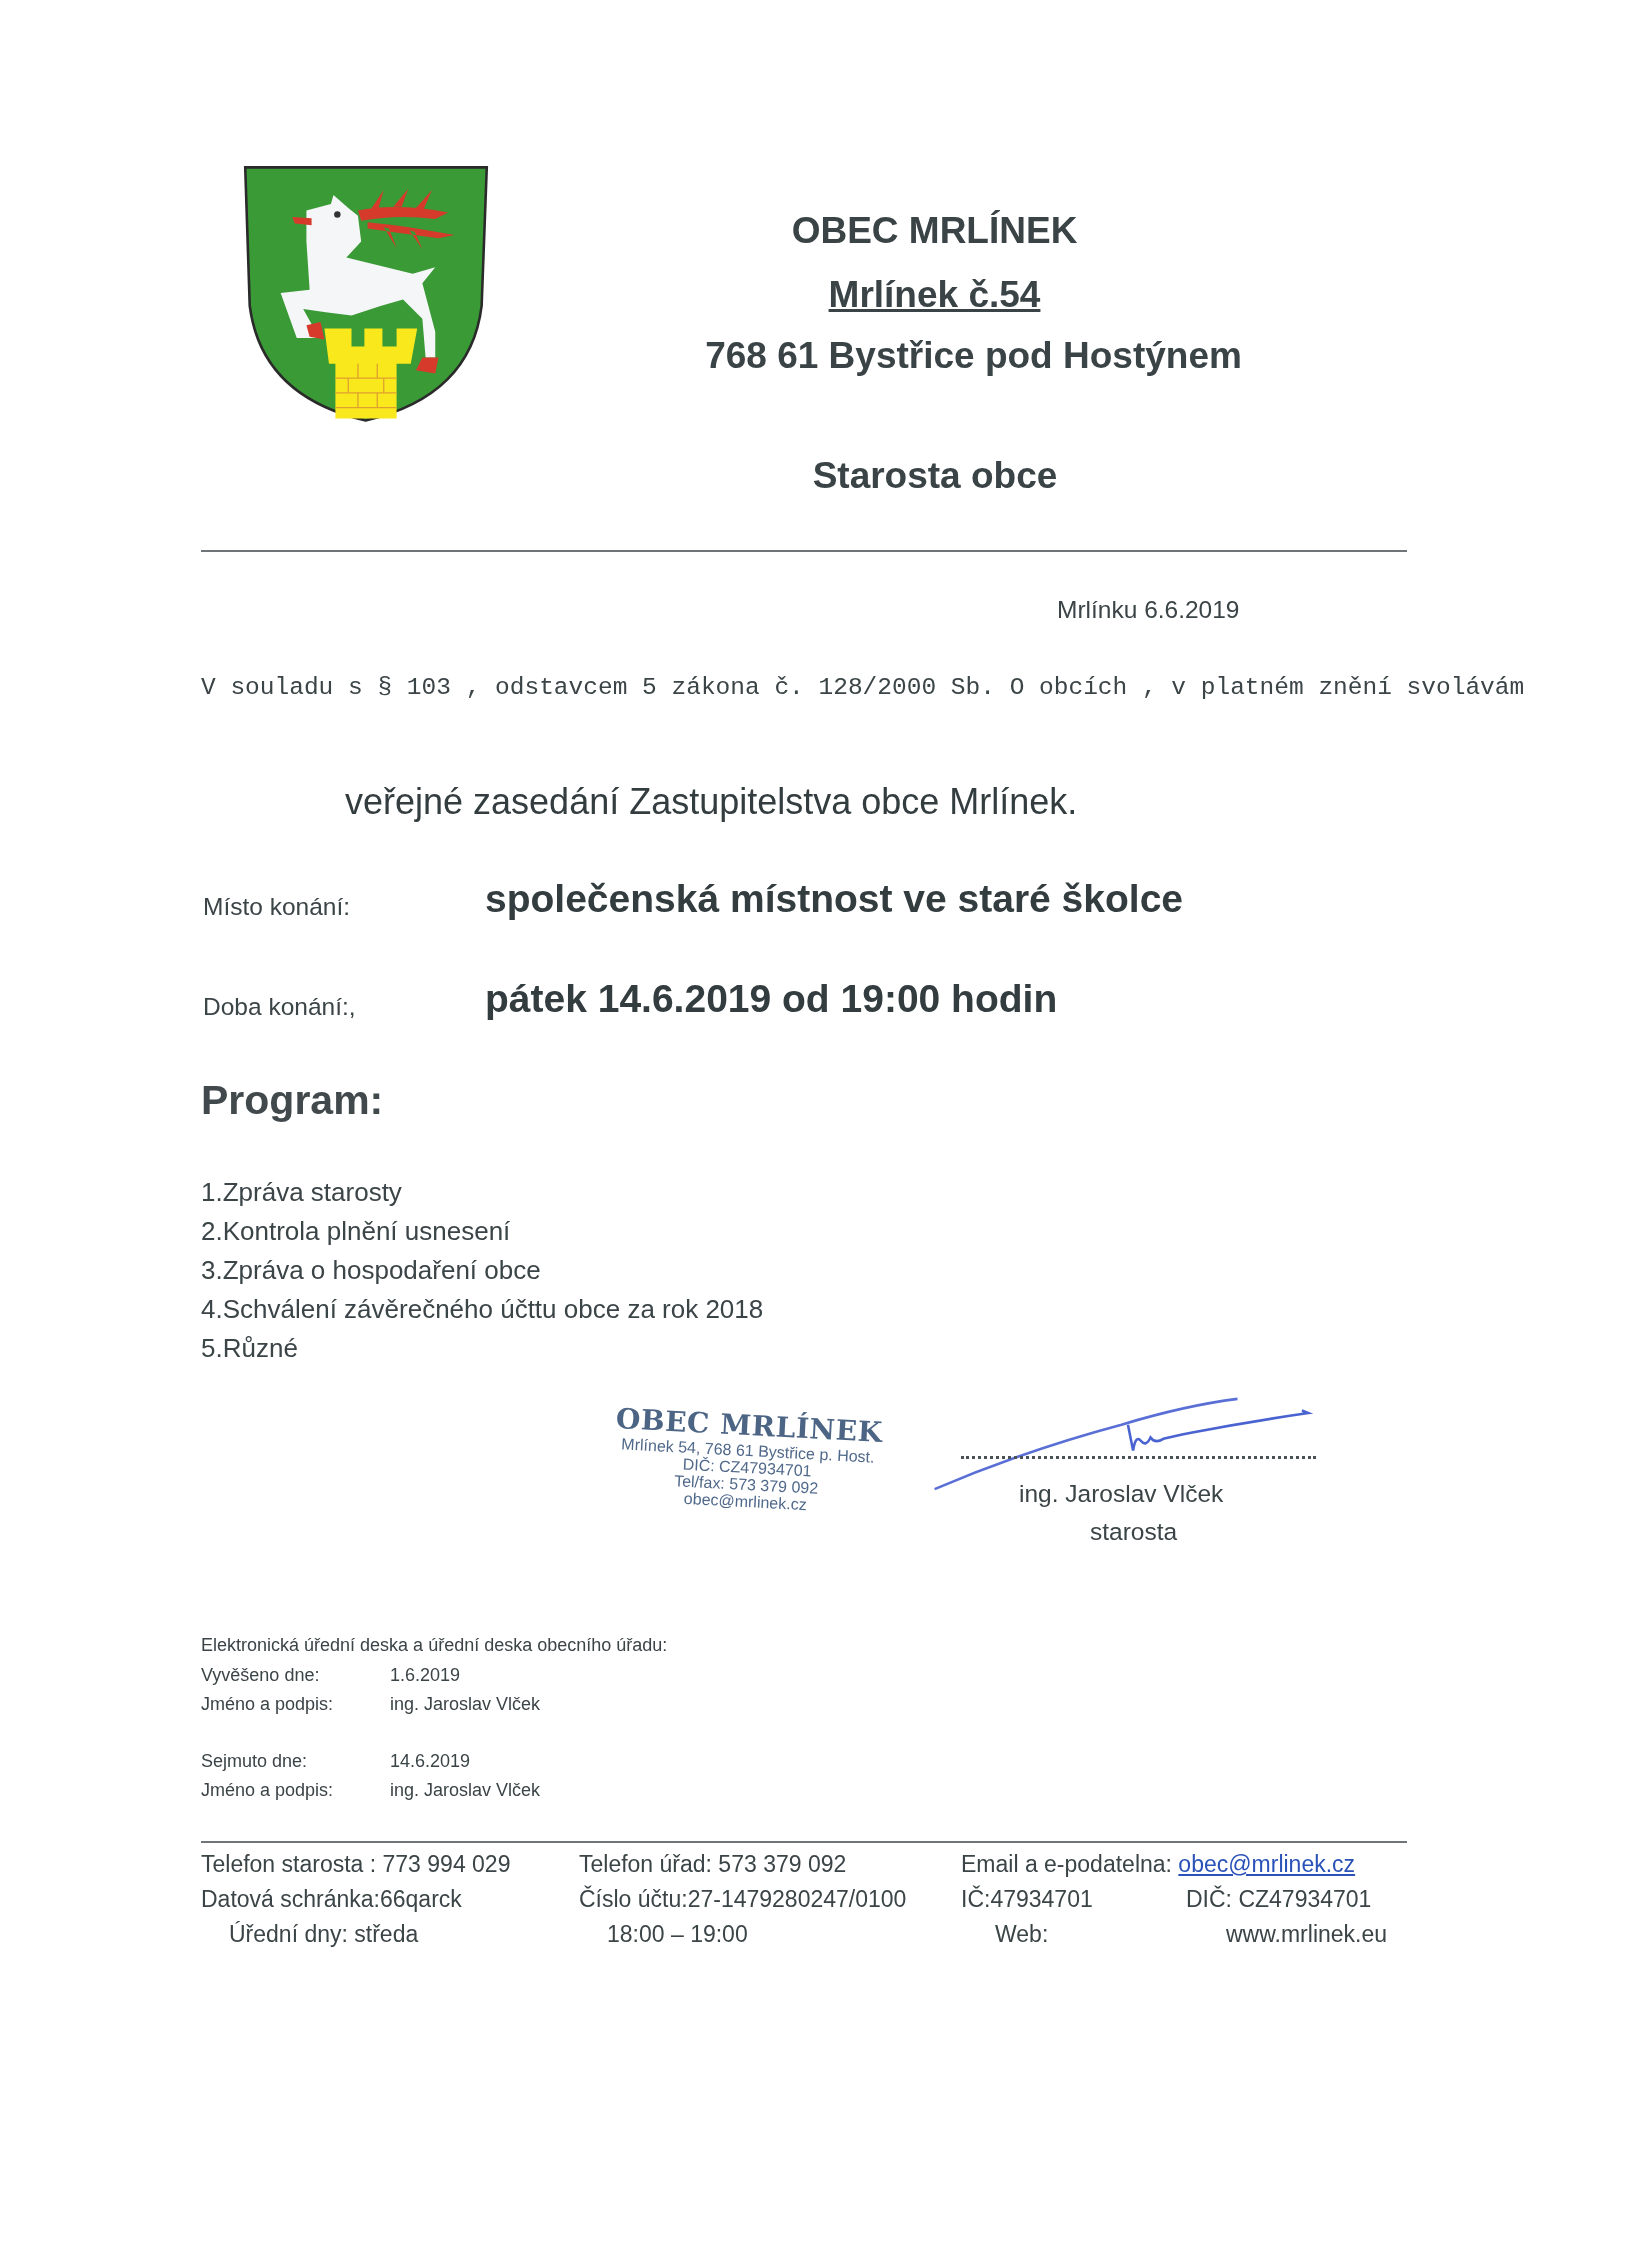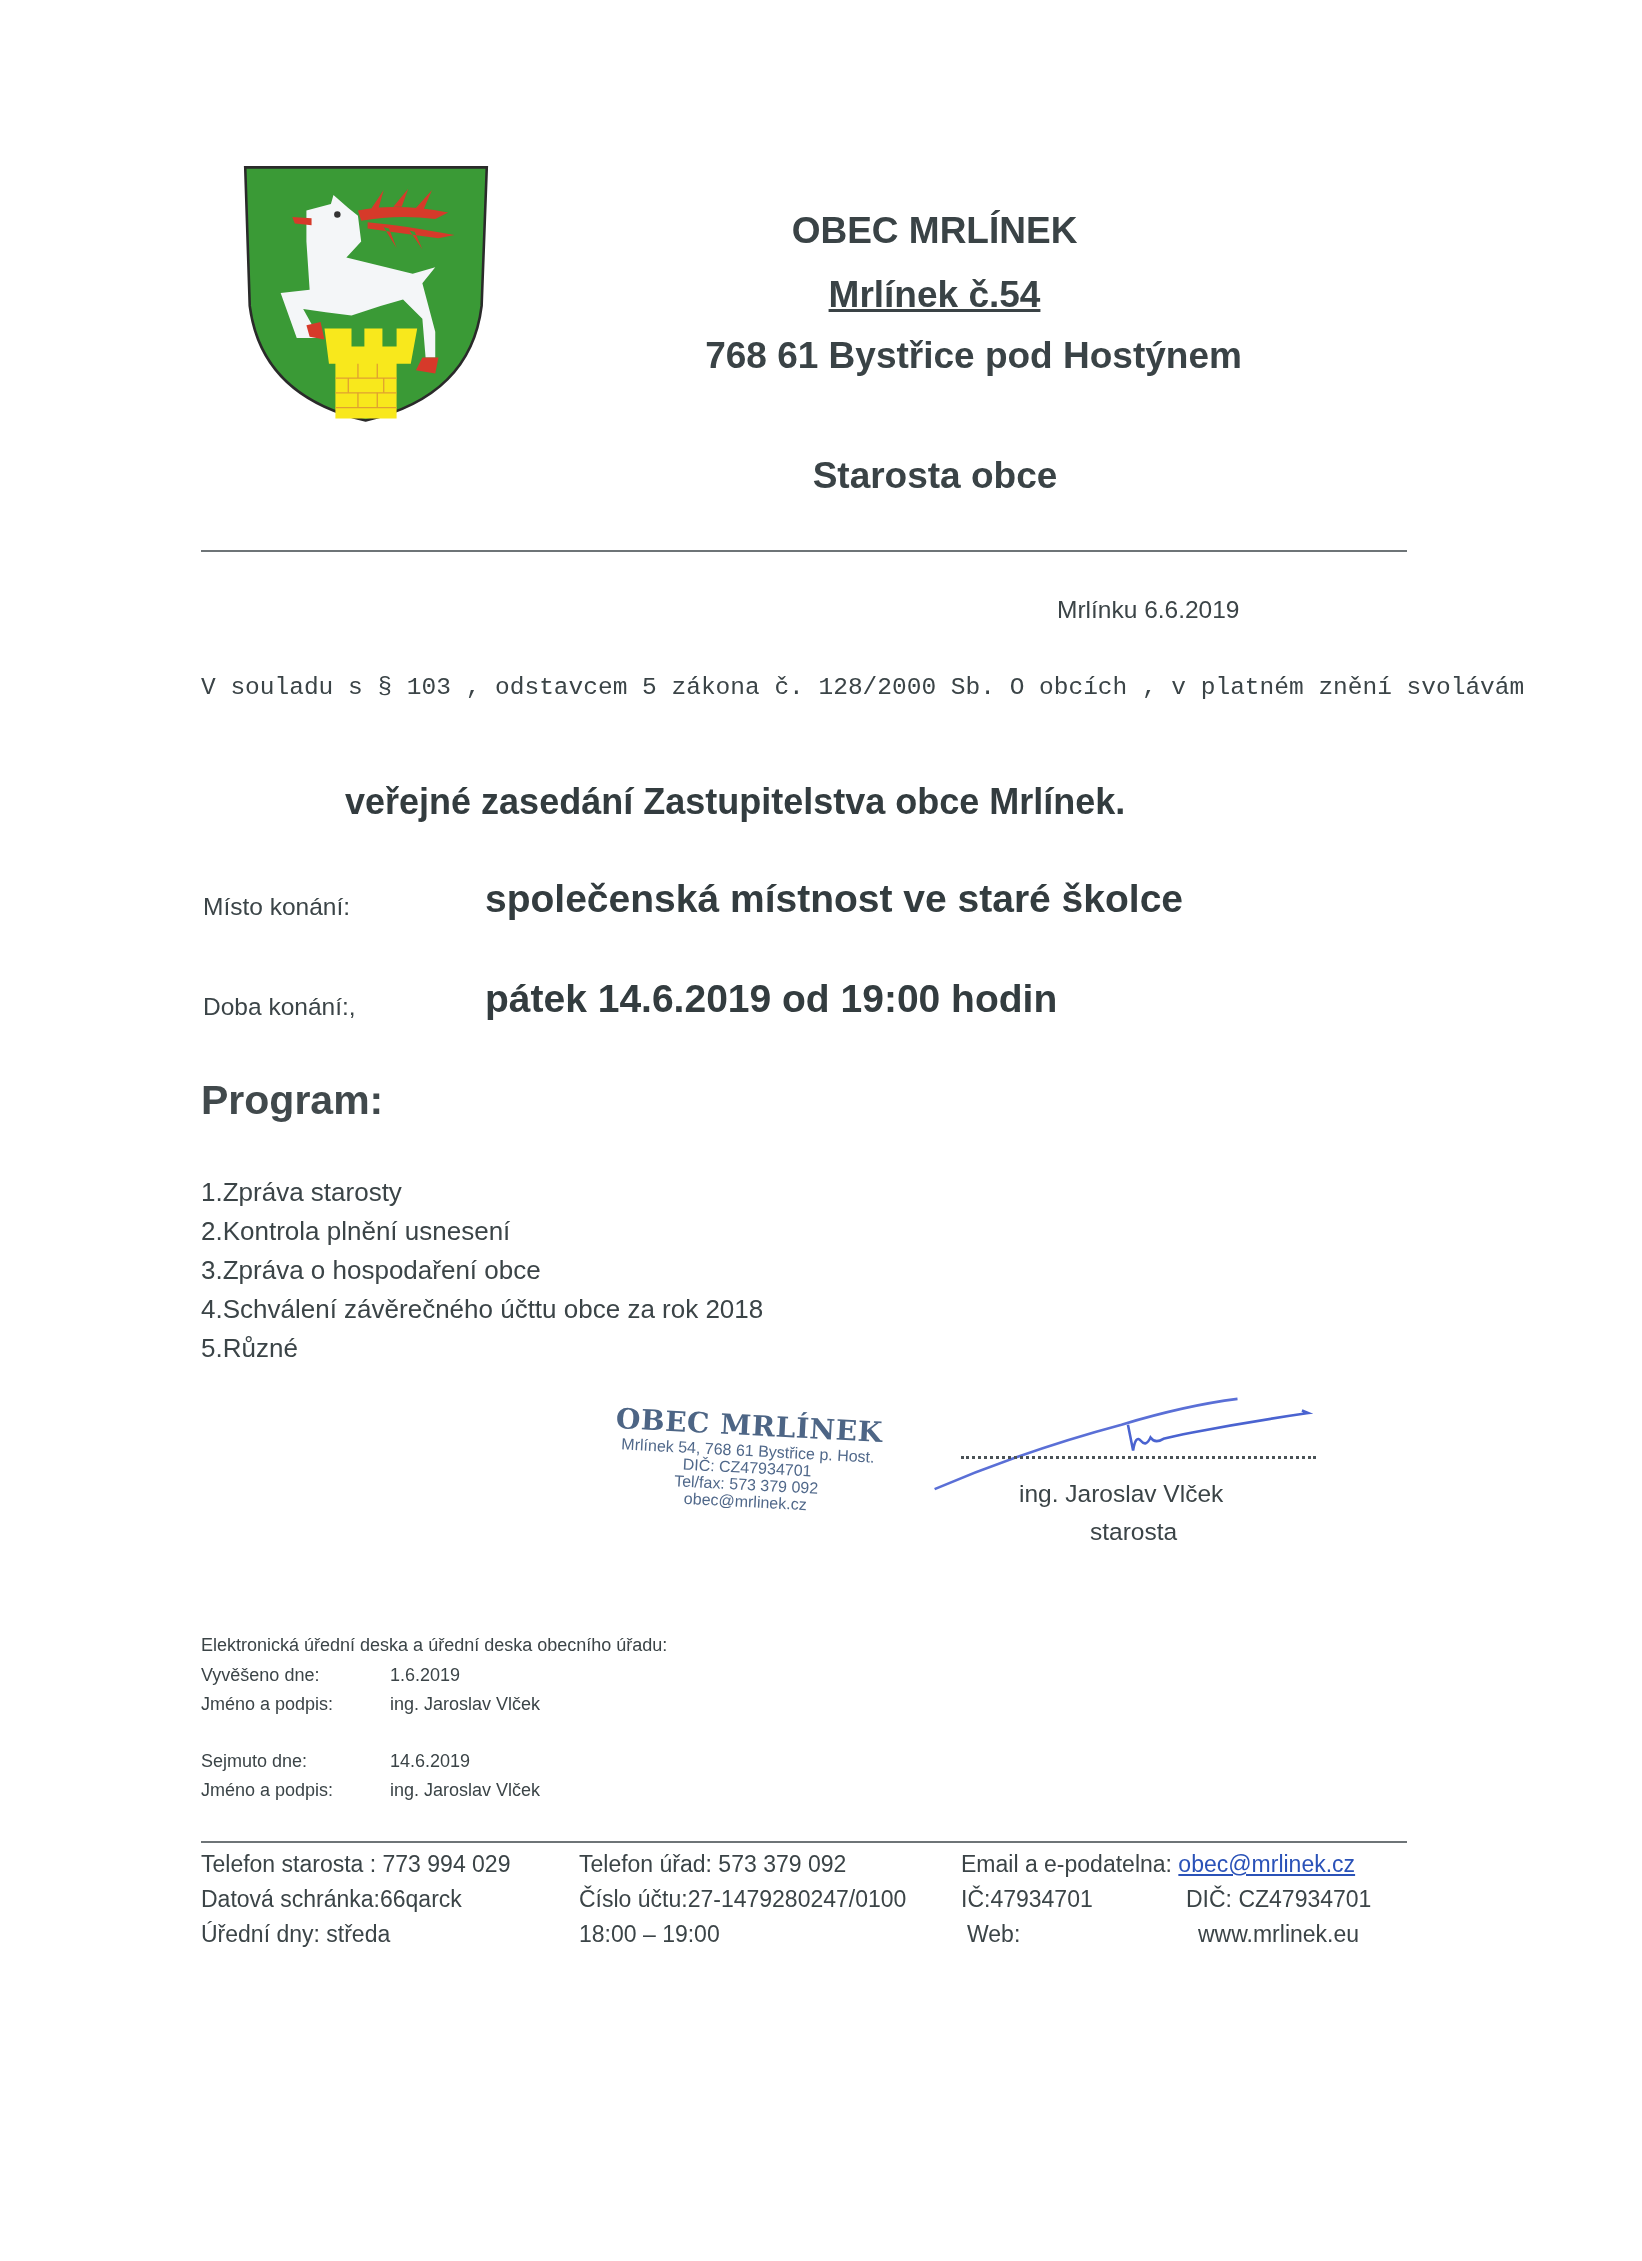--- a/index.html
+++ b/index.html
@@ -13,21 +13,21 @@
   .hdr { left: 580px; width: 709px; text-align: center; font-weight: bold; color: #3a4346; }
   .hdr1 { top: 210px; font-size: 37px; }
   .hdr2 { top: 274px; font-size: 37px; text-decoration: underline; }
   .hdr3 { top: 335px; font-size: 37px; left: 619px; width: 709px; }
   .hdr4 { top: 455px; font-size: 37px; left: 645px; width: 580px; }
   .rule { left: 201px; width: 1206px; height: 1.9px; background: #6e7477; }
   .rule1 { top: 550px; }
   .rule2 { top: 1841px; }
   .date { left: 1057px; top: 596px; font-size: 24.5px; }
   .intro { left: 201px; top: 674px; font-size: 24.5px; font-family: Liberation Mono, monospace; }
-  .title-main { left: 345px; top: 781px; font-size: 36px; font-weight: bold; color: #333c3f; }
+  .title-main { left: 345px; top: 781px; font-size: 36px; font-weight: normal; color: #333c3f; }
   .lbl { left: 203px; font-size: 24.5px; }
   .lbl-place { top: 893px; }
   .lbl-time { top: 993px; }
   .val { left: 485px; font-size: 39px; font-weight: bold; color: #333c3f; }
   .val-place { top: 877px; }
   .val-time { top: 977px; }
   .prog-h { left: 201px; top: 1077px; font-size: 41px; font-weight: bold; color: #41494c; }
   .prog-list { left: 201px; top: 1173px; font-size: 26px; line-height: 39px; margin: 0; padding: 0; list-style: none; }
   .stamp { left: 593px; top: 1409px; width: 309px; text-align: center; color: #4b6284; transform: rotate(3deg); }
   .stamp .s-title { font-size: 28px; font-weight: bold; letter-spacing: 0.6px; color: #4d6585; font-family: "DejaVu Serif", serif; }
@@ -36,21 +36,21 @@
   .sig-dots { left: 961px; top: 1456px; width: 355px; height: 0; border-top: 3.9px dotted #4a5256; }
   .signer { left: 1019px; top: 1480px; font-size: 24.5px; }
   .signer-role { left: 1090px; top: 1518px; font-size: 24.5px; }
   .notice { left: 201px; font-size: 18px; }
   .n-head { top: 1635px; }
   .n-row { left: 201px; font-size: 18px; }
   .n-val { left: 390px; font-size: 18px; }
   .r1 { top: 1665px; } .r2 { top: 1694px; } .r3 { top: 1751px; } .r4 { top: 1780px; }
   .foot { font-size: 23px; }
   .fc1 { left: 201px; } .fc2 { left: 579px; } .fc3 { left: 961px; } .fc4 { left: 1186px; }
-  .fr1 { top: 1851px; } .fr2 { top: 1886px; } .fr3 { top: 1921px; }
+  .fr1 { top: 1851px; } .fr2 { top: 1886px; } .fr3 { top: 1921px; margin-left: 28px; }
   .link { color: #2a52b8; text-decoration: underline; }
 </style>
 </head>
 <body>
 
 <svg class="abs crest" viewBox="0 0 385 400">
   <path d="M5 5 L380 5 L372 220 Q355 360 192 398 Q30 360 12 220 Z" fill="#3a9a36" stroke="#2a2a2a" stroke-width="4"></path>
 
   <path d="M128 255 L170 255 L170 283 L190 283 L190 255 L218 255 L218 283 L240 283 L240 255 L272 255 L262 310 L240 310 L240 395 L145 395 L145 310 L135 310 Z" fill="#f8e81c"></path>
   <g stroke="#e0a030" stroke-width="2">

